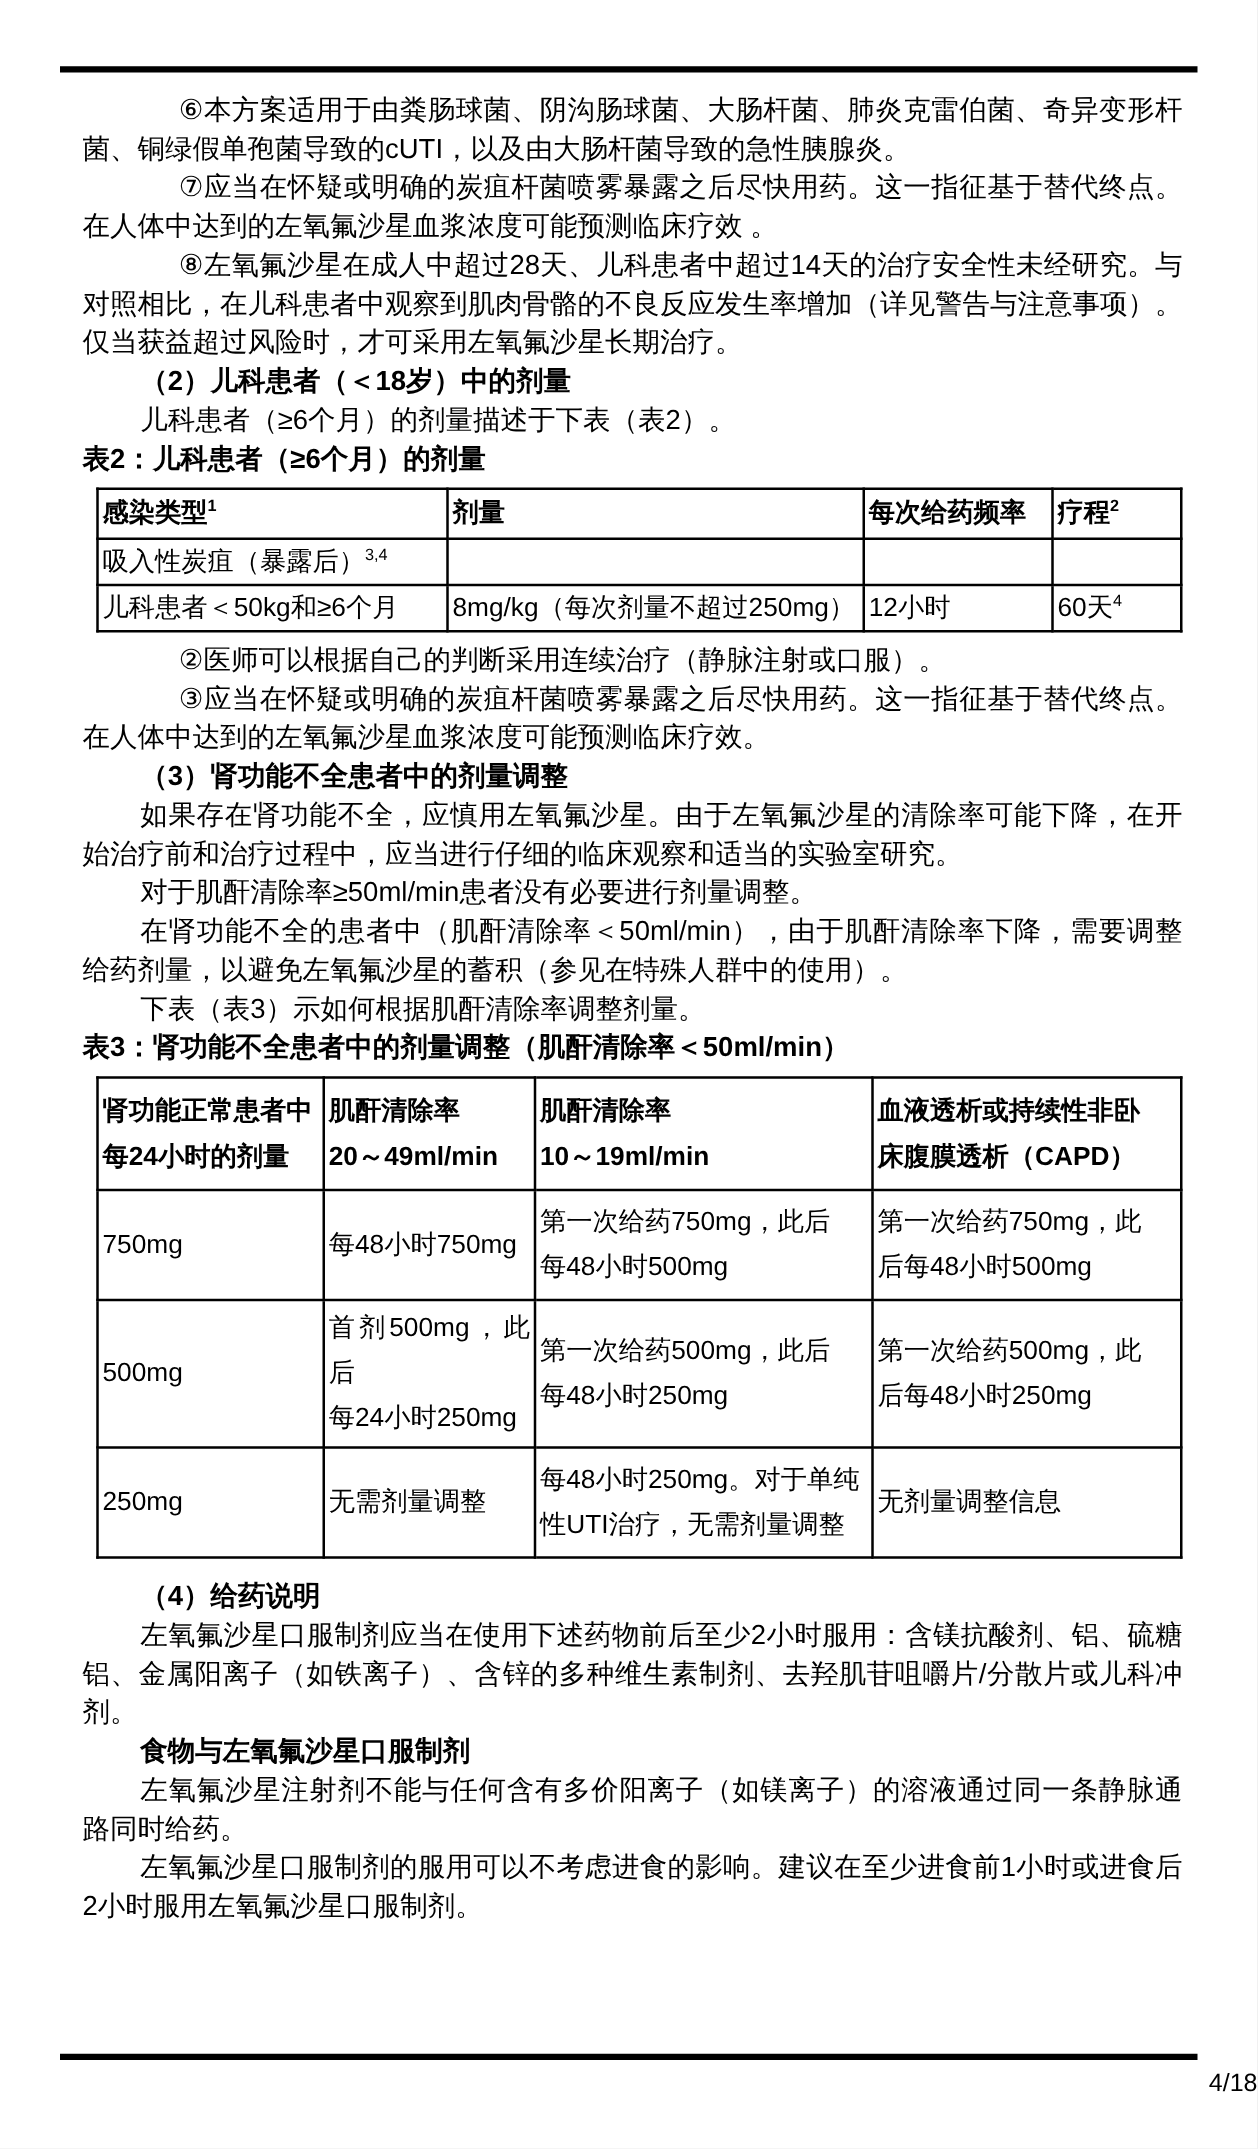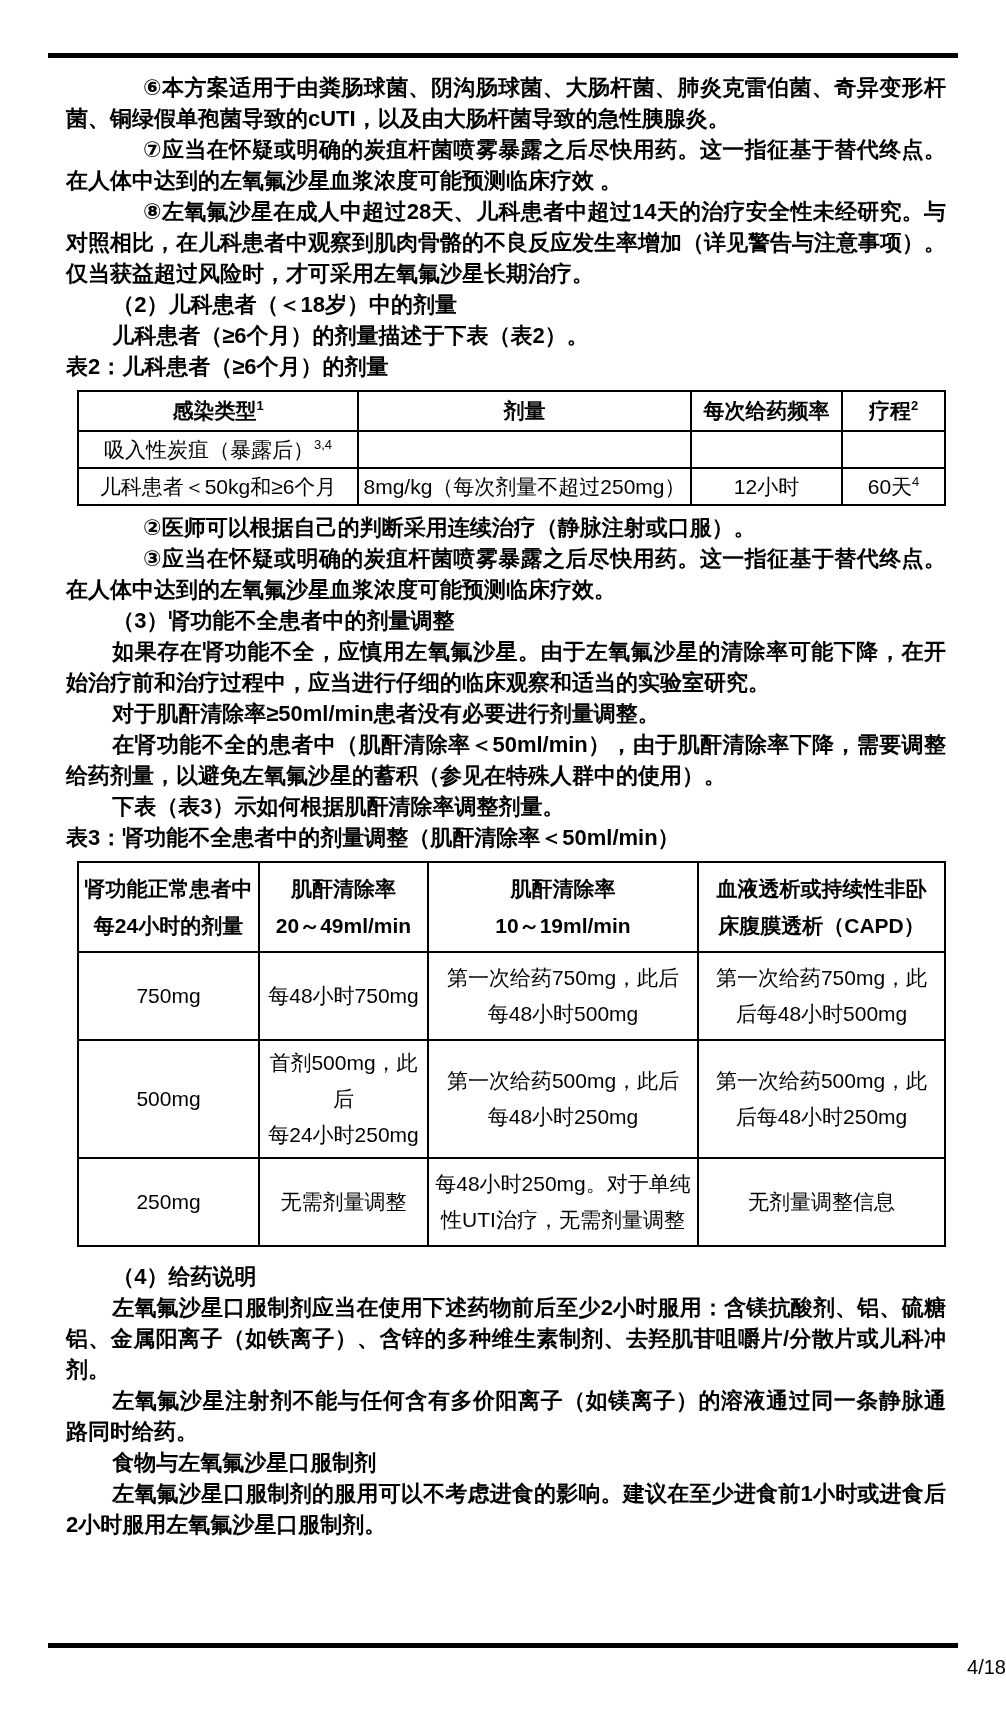--- a/index.html
+++ b/index.html
@@ -13,34 +13,33 @@
     margin:0 auto;
   }
   .top-rule{position:absolute;left:48px;top:53px;width:910px;height:5px;background:#000;}
   .bottom-rule{position:absolute;left:48px;top:1643px;width:910px;height:5px;background:#000;}
   .footer-pageno{position:absolute;left:0;top:1656px;width:100%;text-align:right;font-size:20px;}
   .doc-body{
     position:absolute;left:66px;top:72px;width:880px;
     font-size:22px;line-height:31px;
     text-align:justify;
   }
-  .para{margin:0;font-weight:bold;}
+  .para{margin:0;}
   .indent{text-indent:2.1em;}
   .indent-lg{text-indent:3.5em;}
   .bold{font-weight:bold;}
   .caption{text-align:left;font-weight:bold;text-indent:0;margin-top:0;}
   table{
     border-collapse:collapse;
     table-layout:fixed;
     margin:8px 0 6px 11px;
     font-size:21px;
   }
   td,th{
     border:2px solid #000;
-    text-align:center;
     vertical-align:middle;
     padding:2px 3px;
     white-space:pre-line;
     overflow:hidden;
   }
   .t2 th{height:34px;line-height:26px;}
   .t2 td{height:31px;line-height:25px;}
   .t3 th{height:84px;line-height:37px;}
   .t3 td{line-height:36px;padding:4px 3px;}
   .t3 tr.r1 td{height:78px;}
@@ -142,20 +141,20 @@
         <td>无需剂量调整</td>
         <td>每48小时250mg。对于单纯
 性UTI治疗，无需剂量调整</td>
         <td>无剂量调整信息</td>
       </tr>
     </tbody>
       </table>
 
     <p class="para indent bold" style="margin-top:14px;">（4）给药说明</p>
     <p class="para indent">左氧氟沙星口服制剂应当在使用下述药物前后至少2小时服用：含镁抗酸剂、铝、硫糖铝、金属阳离子（如铁离子）、含锌的多种维生素制剂、去羟肌苷咀嚼片/分散片或儿科冲剂。</p>
+    <p class="para indent bold">食物与左氧氟沙星口服制剂</p>
     <p class="para indent">左氧氟沙星注射剂不能与任何含有多价阳离子（如镁离子）的溶液通过同一条静脉通路同时给药。</p>
-    <p class="para indent bold">食物与左氧氟沙星口服制剂</p>
     <p class="para indent">左氧氟沙星口服制剂的服用可以不考虑进食的影响。建议在至少进食前1小时或进食后2小时服用左氧氟沙星口服制剂。</p>
   </div>
 
   <div class="bottom-rule"></div>
   <div class="footer-pageno">4/18</div>
 </div>
 
 </body></html>

